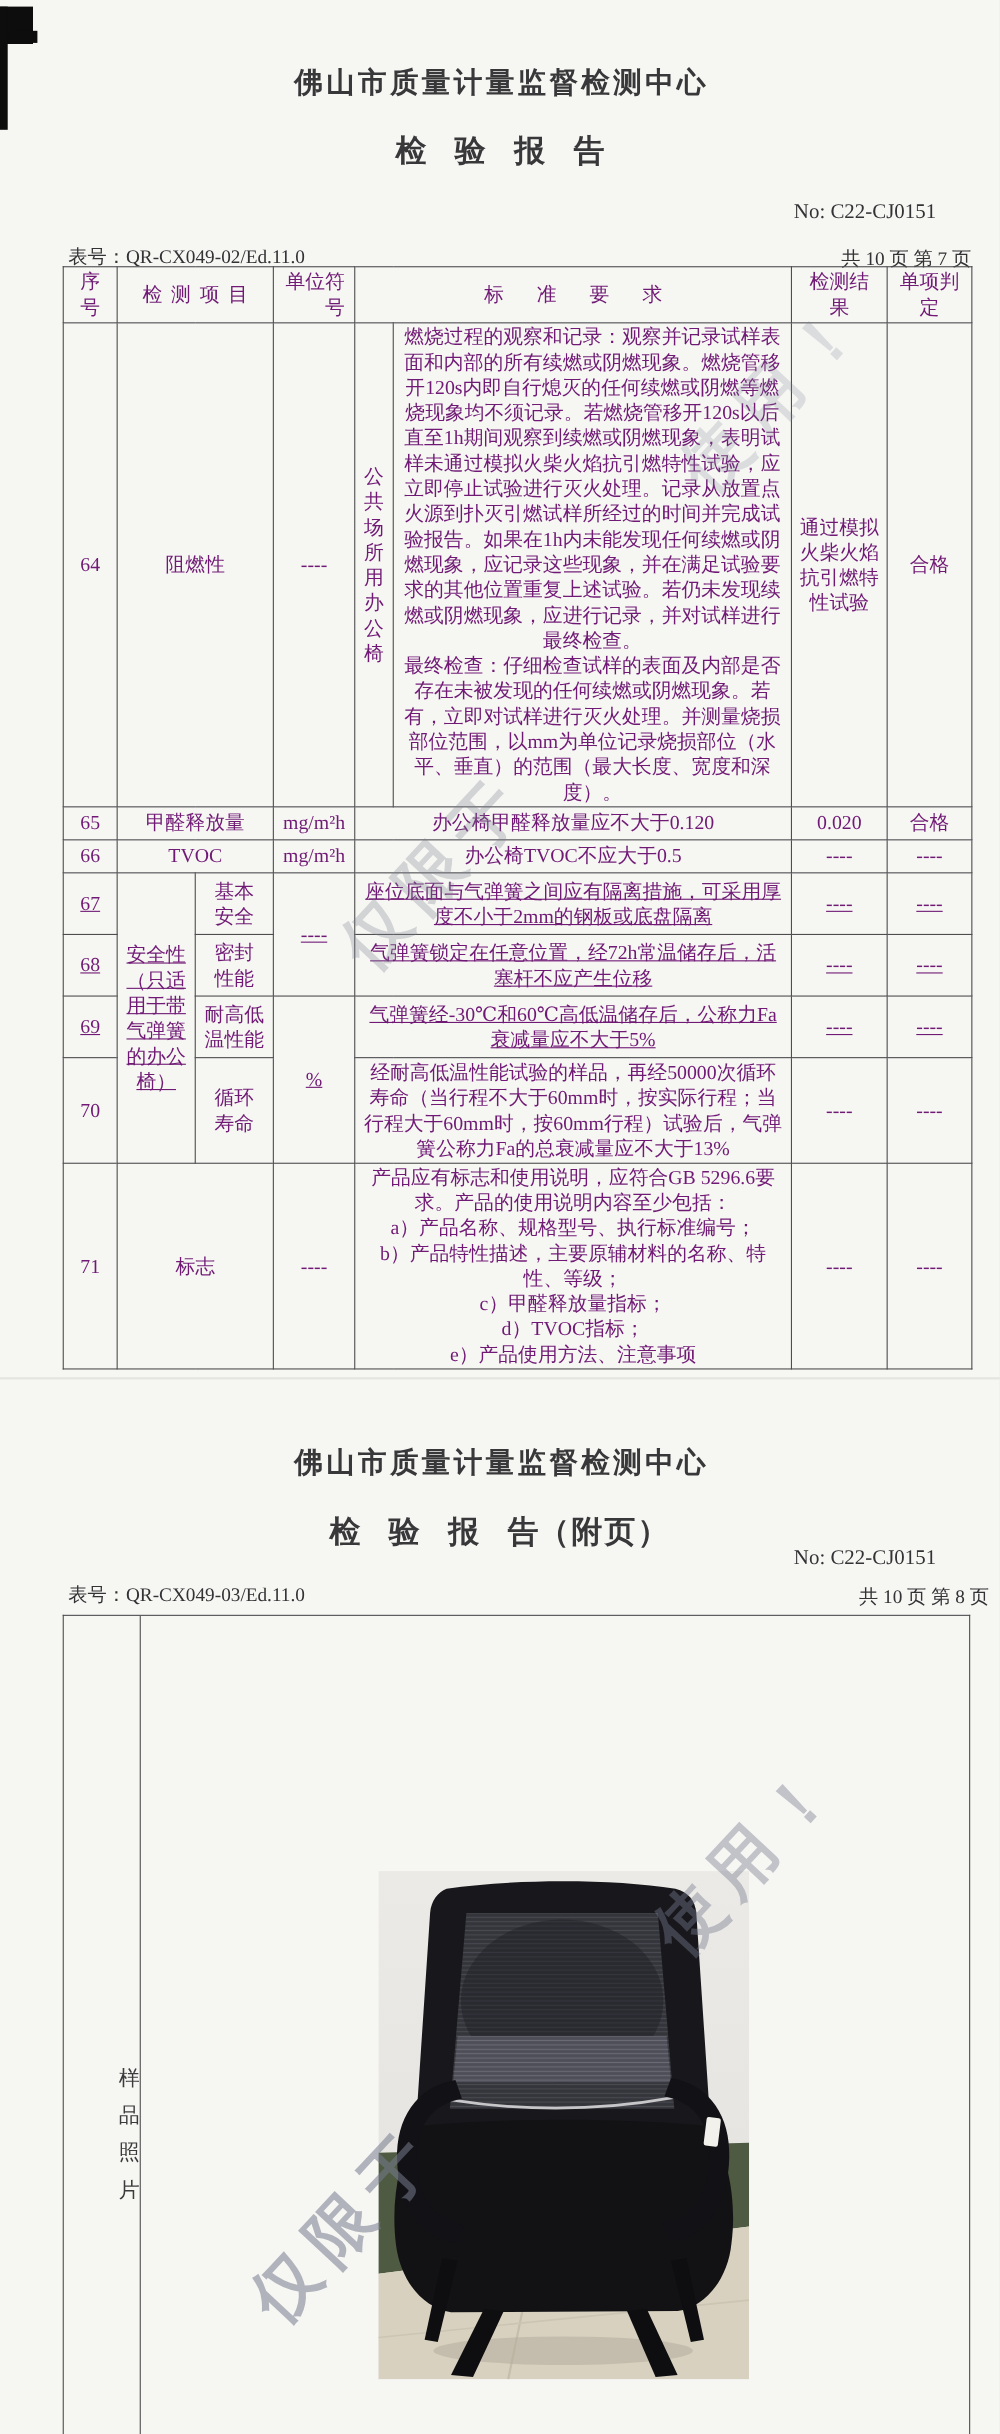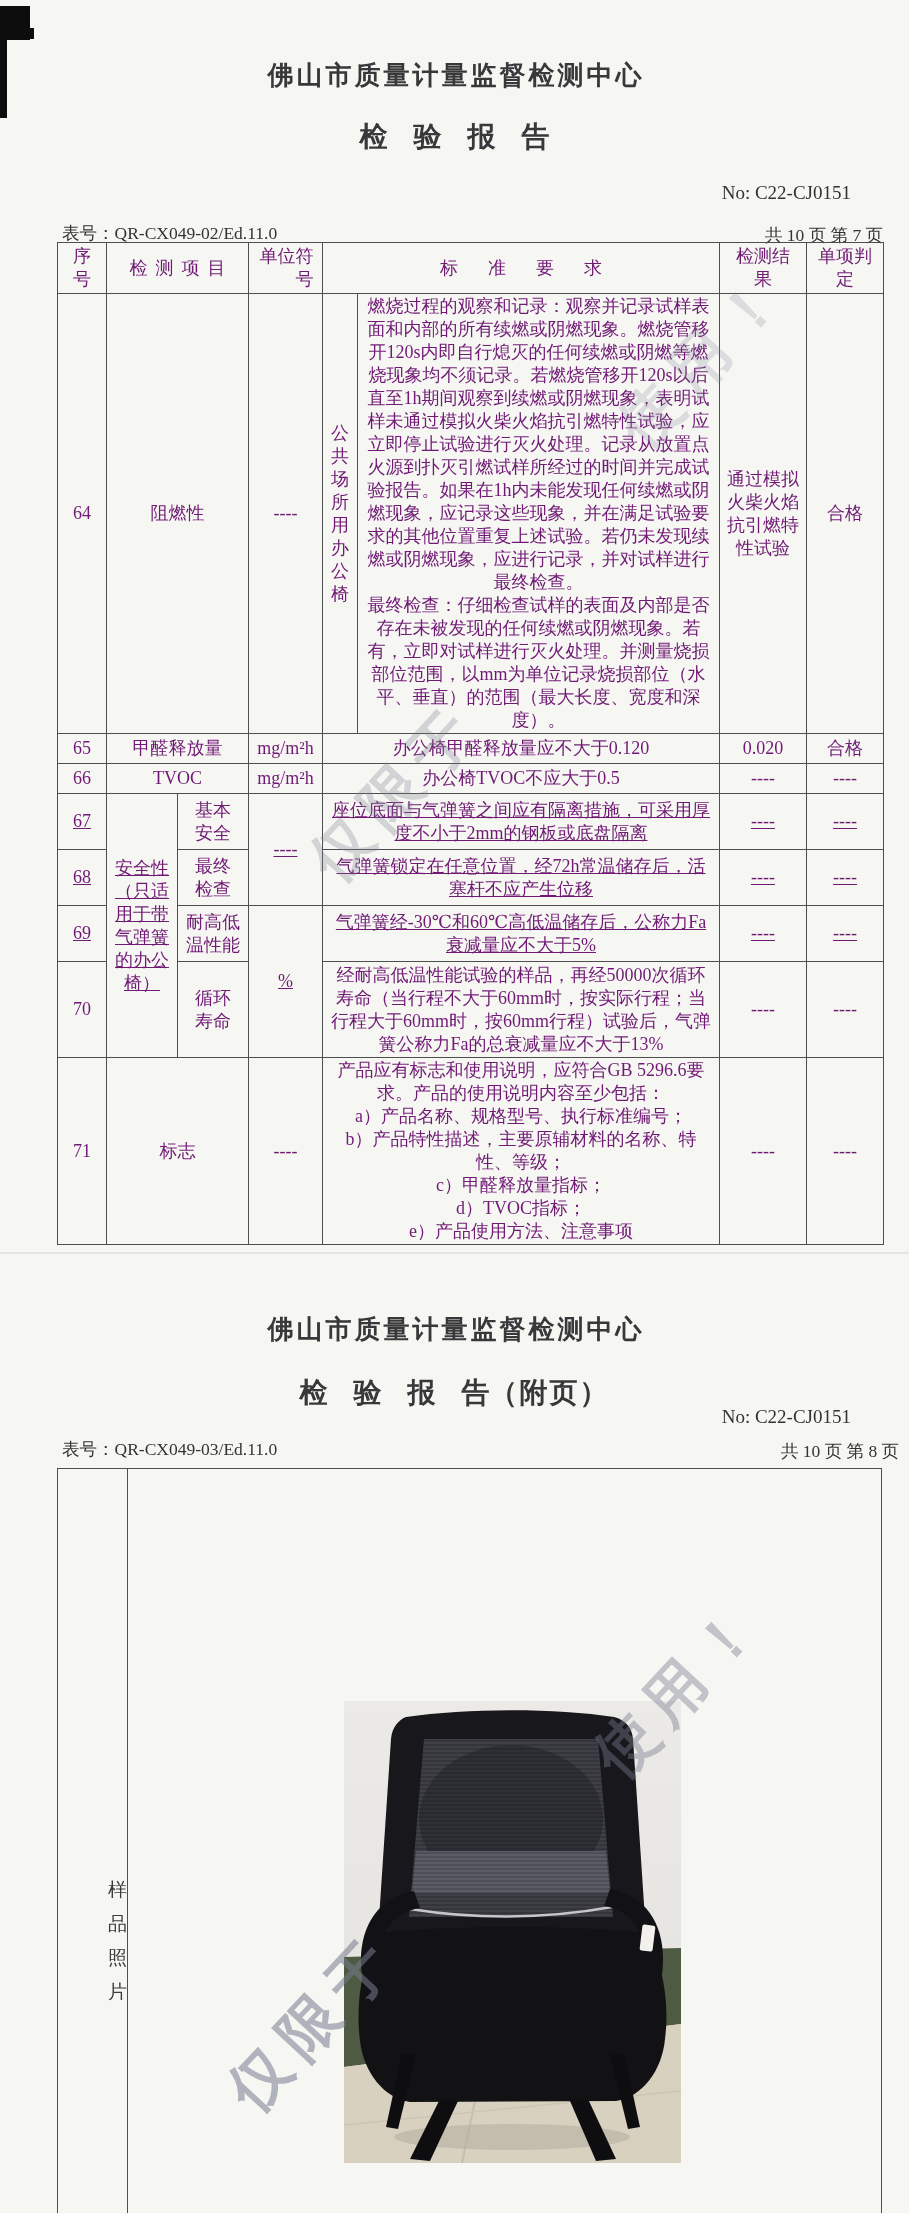--- a/index.html
+++ b/index.html
@@ -143,21 +143,21 @@
       <td rowspan="4" class="group-cell">安全性（只适用于带气弹簧的办公椅）</td>
       <td><span class="w40">基本安全</span></td>
       <td rowspan="2">----</td>
       <td colspan="2" class="std">座位底面与气弹簧之间应有隔离措施，可采用厚度不小于2mm的钢板或底盘隔离</td>
       <td>----</td>
       <td>----</td>
     </tr>
 
     <tr class="h56">
       <td>68</td>
-      <td><span class="w40">最终检查</span></td>
+      <td><span class="w40">密封性能</span></td>
       <td colspan="2" class="std">气弹簧锁定在任意位置，经72h常温储存后，活塞杆不应产生位移</td>
       <td>----</td>
       <td>----</td>
     </tr>
 
     <tr class="h56">
       <td>69</td>
       <td><span class="w58">耐高低温性能</span></td>
       <td rowspan="2">%</td>
       <td colspan="2" class="std">气弹簧经-30℃和60℃高低温储存后，公称力Fa衰减量应不大于5%</td>

